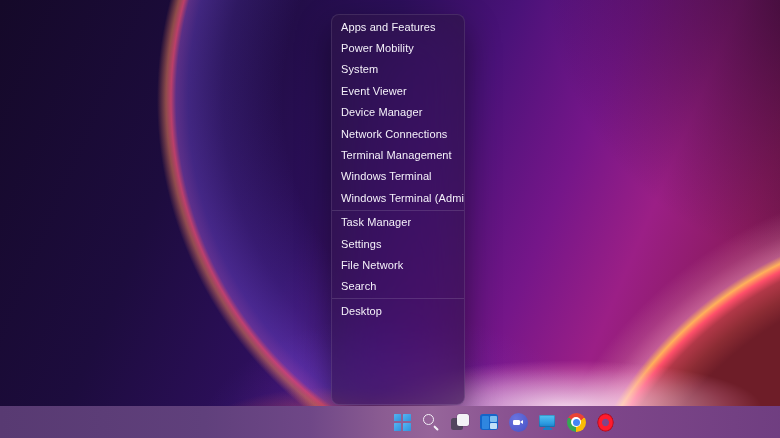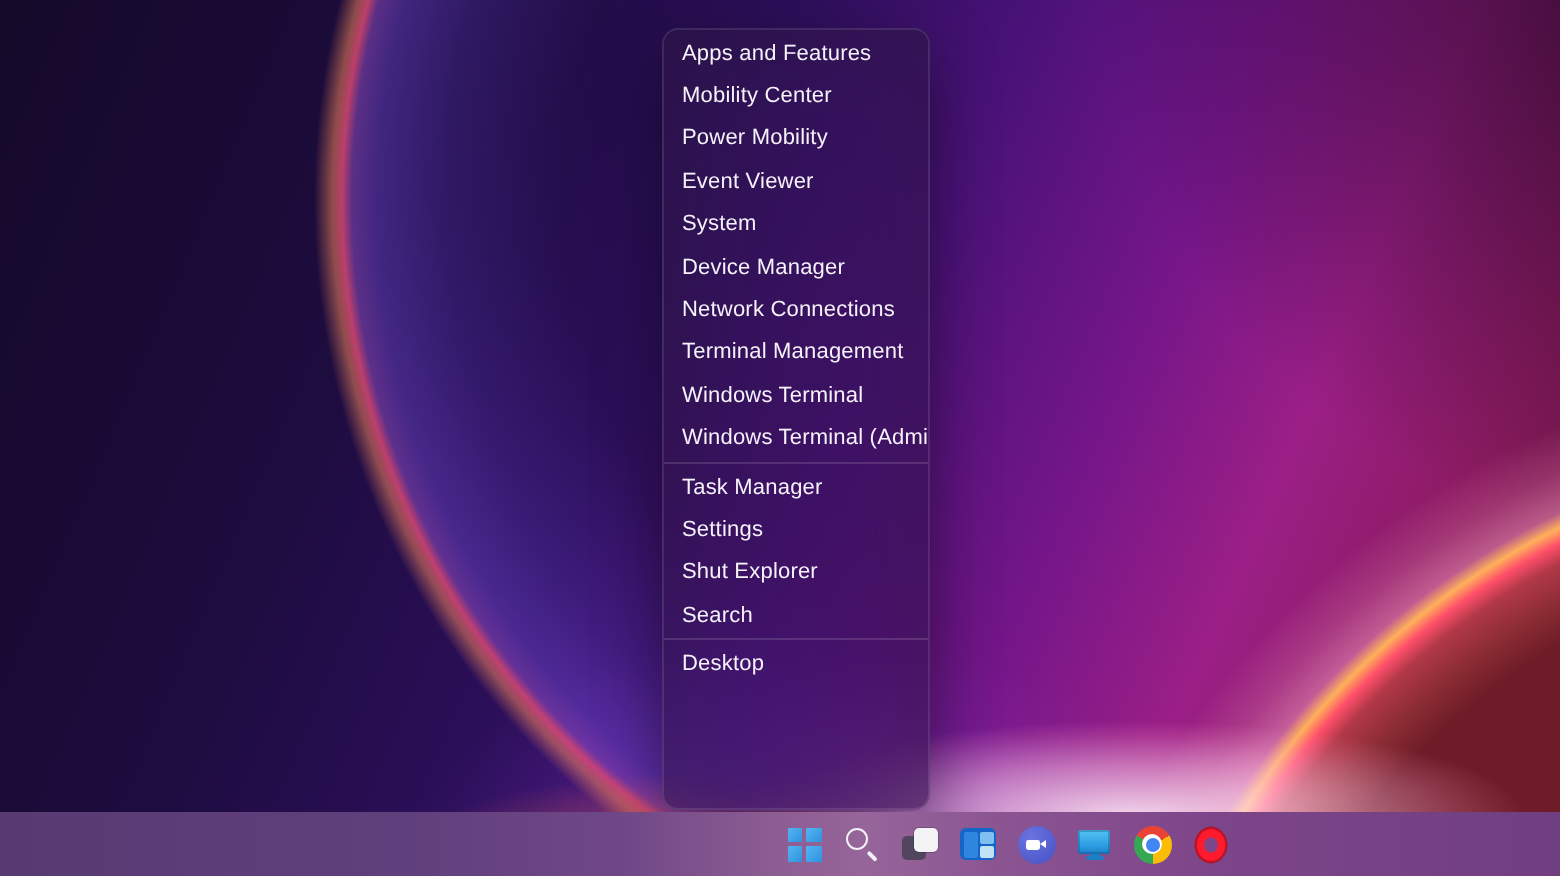--- a/index.html
+++ b/index.html
@@ -84,32 +84,29 @@
 <body>
 
 <div class="screen">
   <div class="wallpaper"></div>
 
   <div class="winx-menu" id="winx-menu">
       <div class="menu-item">
         <span class="mi-label">Apps and Features</span>
       </div>
       <div class="menu-item">
-        <span class="mi-label">Mobility Center</span>
-      </div>
-      <div class="menu-item">
         <span class="mi-label">Power Mobility</span>
       </div>
       <div class="menu-item">
+        <span class="mi-label">System</span>
+      </div>
+      <div class="menu-item">
         <span class="mi-label">Event Viewer</span>
       </div>
       <div class="menu-item">
-        <span class="mi-label">System</span>
-      </div>
-      <div class="menu-item">
         <span class="mi-label">Device Manager</span>
       </div>
       <div class="menu-item">
         <span class="mi-label">Network Connections</span>
       </div>
       <div class="menu-item">
         <span class="mi-label">Terminal Management</span>
       </div>
       <div class="menu-item">
         <span class="mi-label">Windows Terminal</span>
@@ -118,21 +115,21 @@
         <span class="mi-label">Windows Terminal (Admin)</span>
       </div>
       <div class="menu-separator"></div>
       <div class="menu-item">
         <span class="mi-label">Task Manager</span>
       </div>
       <div class="menu-item">
         <span class="mi-label">Settings</span>
       </div>
       <div class="menu-item">
-        <span class="mi-label">Shut Explorer</span>
+        <span class="mi-label">File Network</span>
       </div>
       <div class="menu-item">
         <span class="mi-label">Search</span>
       </div>
       <div class="menu-separator"></div>
       <div class="menu-item">
         <span class="mi-label">Desktop</span>
       </div>
     </div>
 

